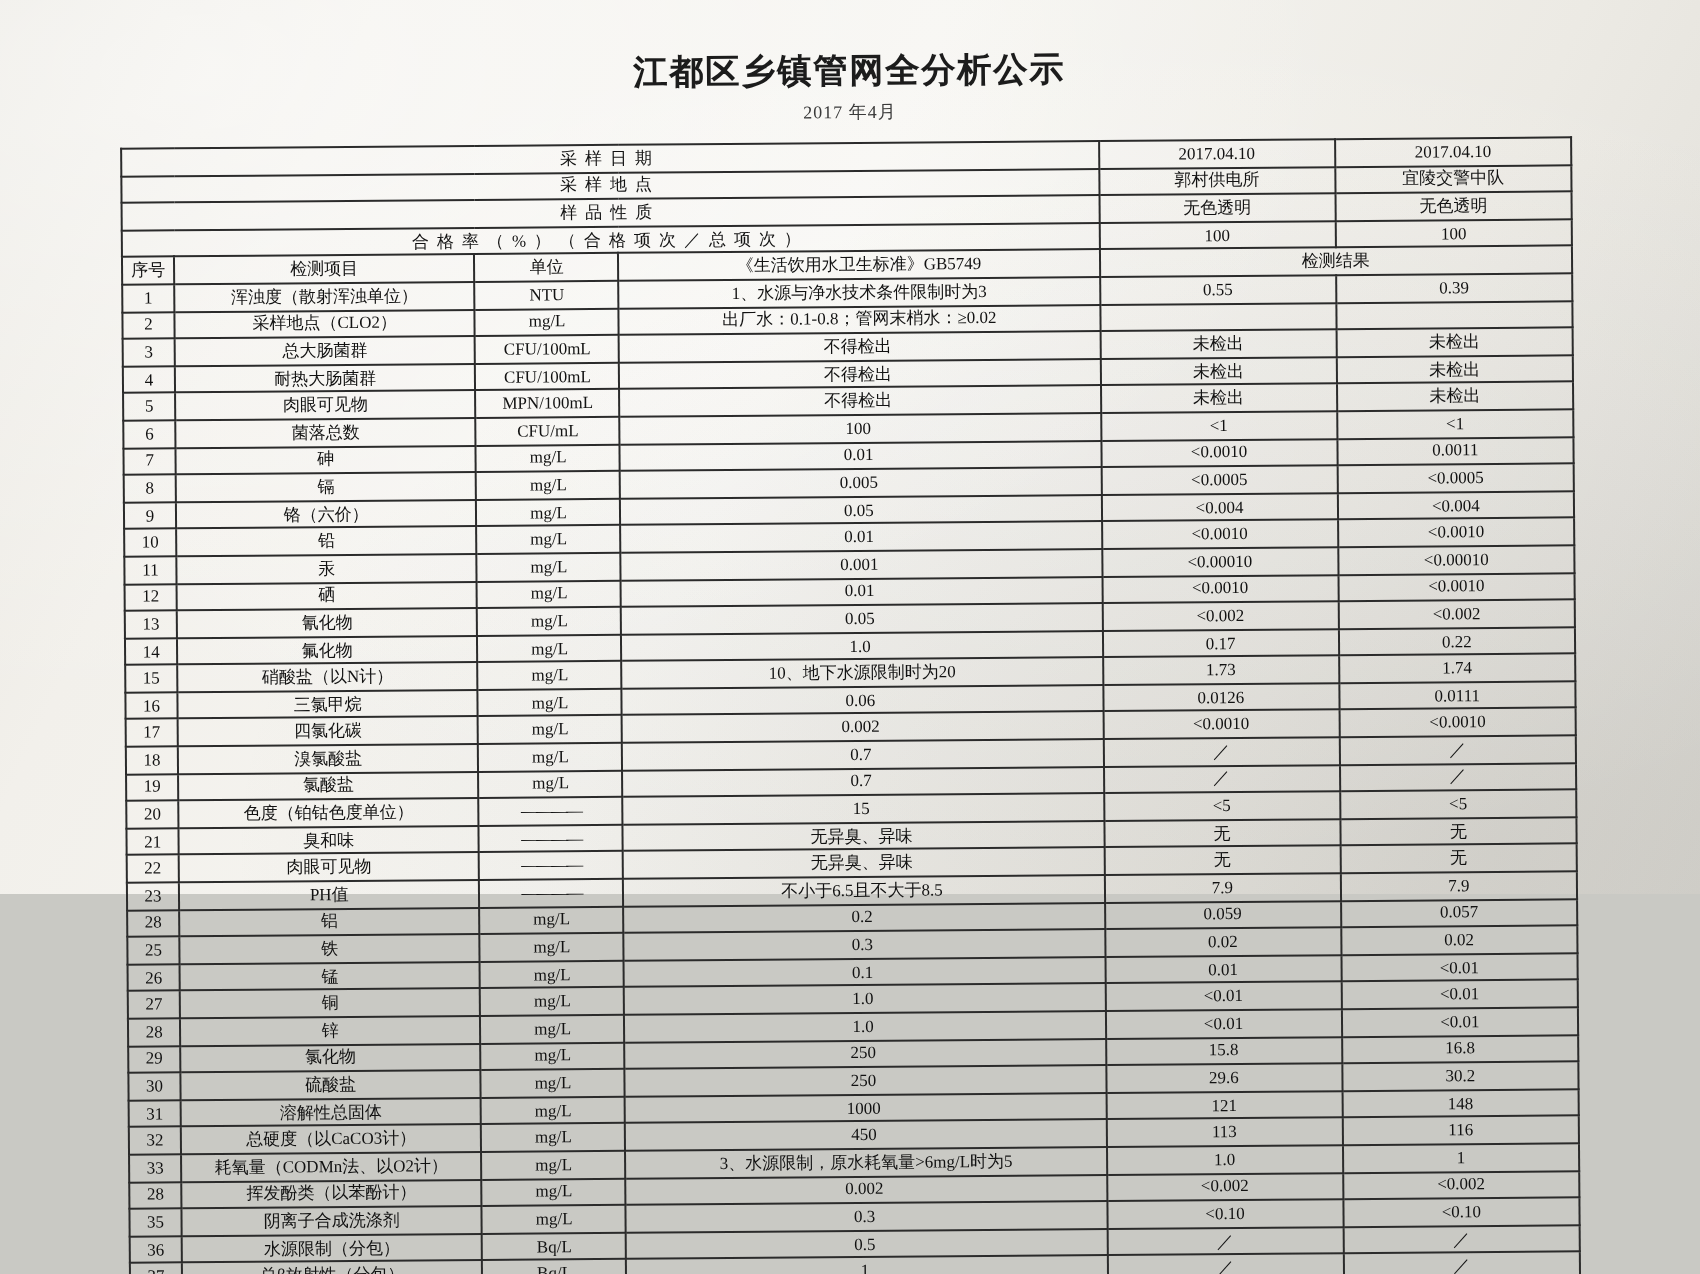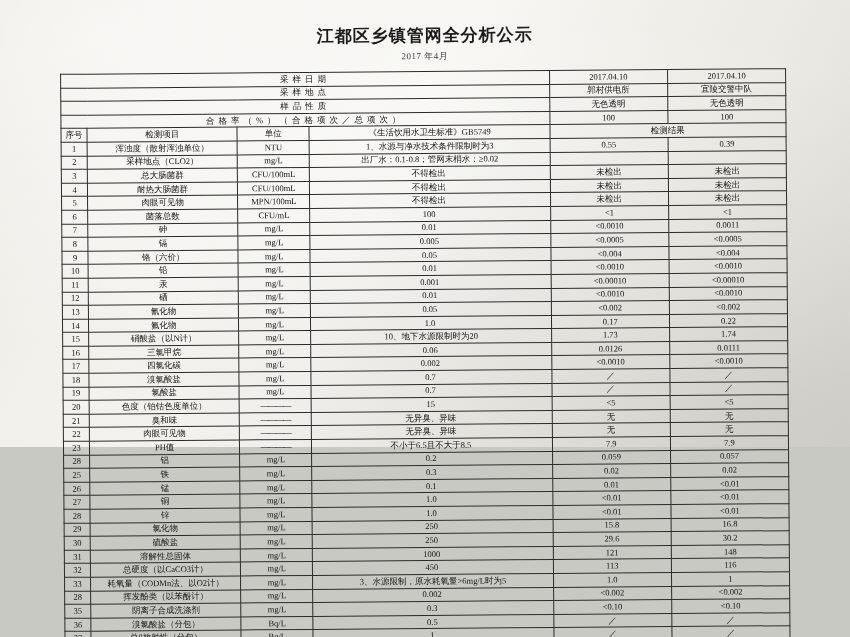--- a/index.html
+++ b/index.html
@@ -427,21 +427,21 @@
           <tr>
             <td>35</td>
             <td class="itemname">阴离子合成洗涤剂</td>
             <td>mg/L</td>
             <td class="std center">0.3</td>
             <td>&lt;0.10</td>
             <td>&lt;0.10</td>
           </tr>
           <tr>
             <td>36</td>
-            <td class="itemname">溴氯酸盐（分包）</td>
+            <td class="itemname">水源限制（分包）</td>
             <td>Bq/L</td>
             <td class="std center">0.5</td>
             <td>／</td>
             <td>／</td>
           </tr>
           <tr>
             <td>37</td>
             <td class="itemname">总β放射性（分包）</td>
             <td>Bq/L</td>
             <td class="std center">1</td>

